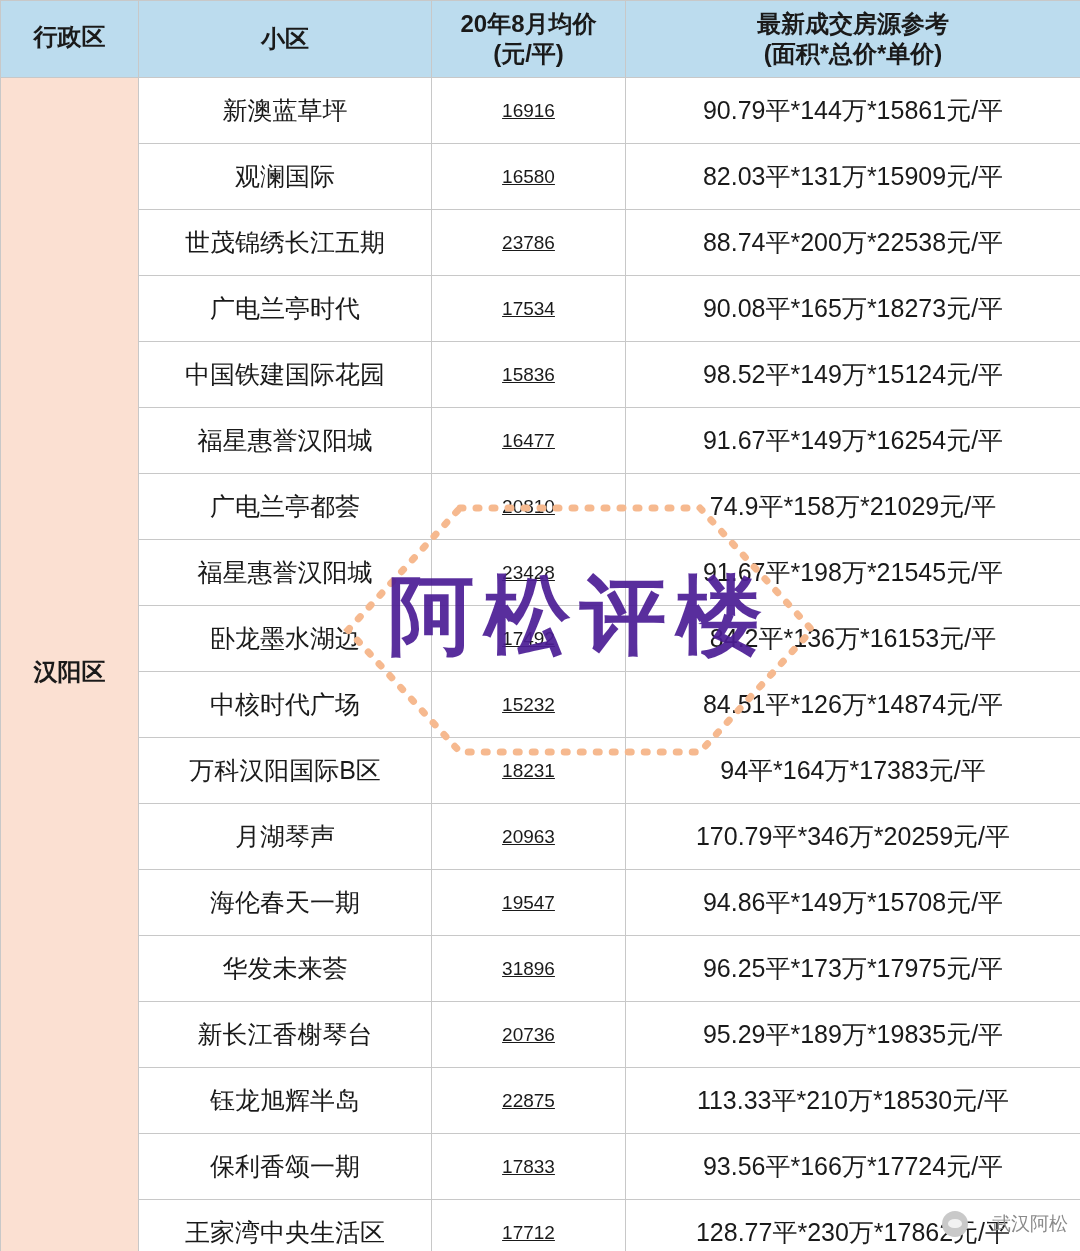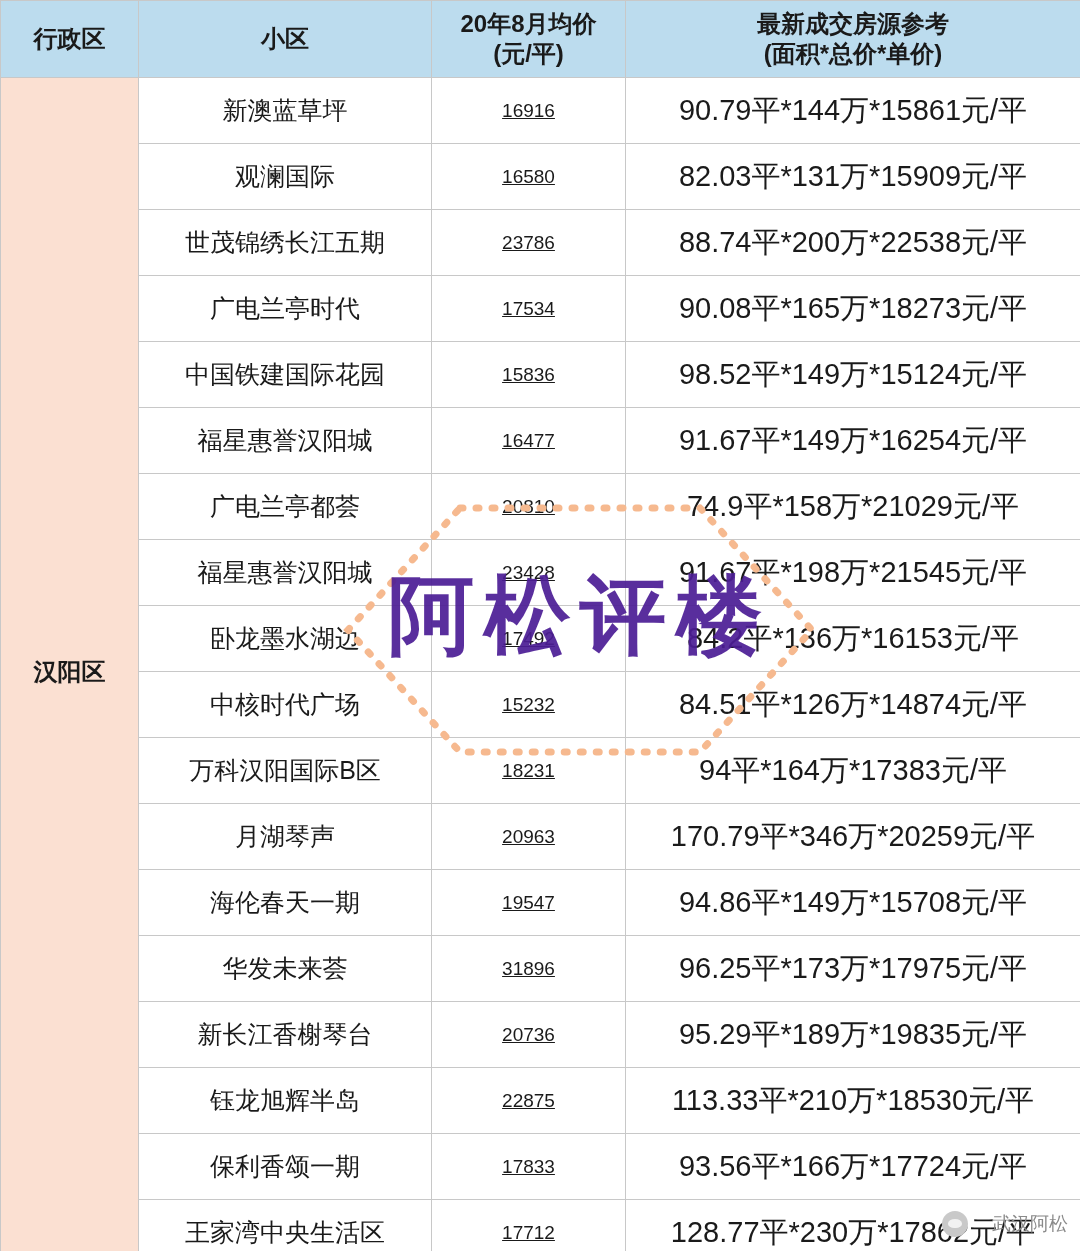--- a/index.html
+++ b/index.html
@@ -33,21 +33,21 @@
   }
   thead th {
     background: #bcdcee;
     font-weight: bold;
     font-size: 24px;
     line-height: 1.25;
     padding: 8px 4px;
     height: 72px;
     box-sizing: border-box;
   }
-  th.col-district { width: 138px; }
+  th.col-district { width: 138px; font-family: Liberation Mono, monospace; }
   th.col-community { width: 293px; }
   th.col-price { width: 194px; }
   th.col-deal { width: 455px; }
 
   td.district-cell {
     background: #fbe0d2;
     font-weight: bold;
     font-size: 24px;
     width: 138px;
   }
@@ -57,21 +57,21 @@
     height: 66px;
     box-sizing: border-box;
     white-space: nowrap;
   }
   td.price-cell {
     font-size: 19px;
     padding: 12px 6px;
     text-decoration: underline;
   }
   td.deal-cell {
-    font-size: 29px;
+    font-size: 25px;
     padding: 12px 6px;
     white-space: nowrap;
   }
 
   
   .watermark {
     position: absolute;
     left: 340px;
     top: 500px;
     width: 480px;

